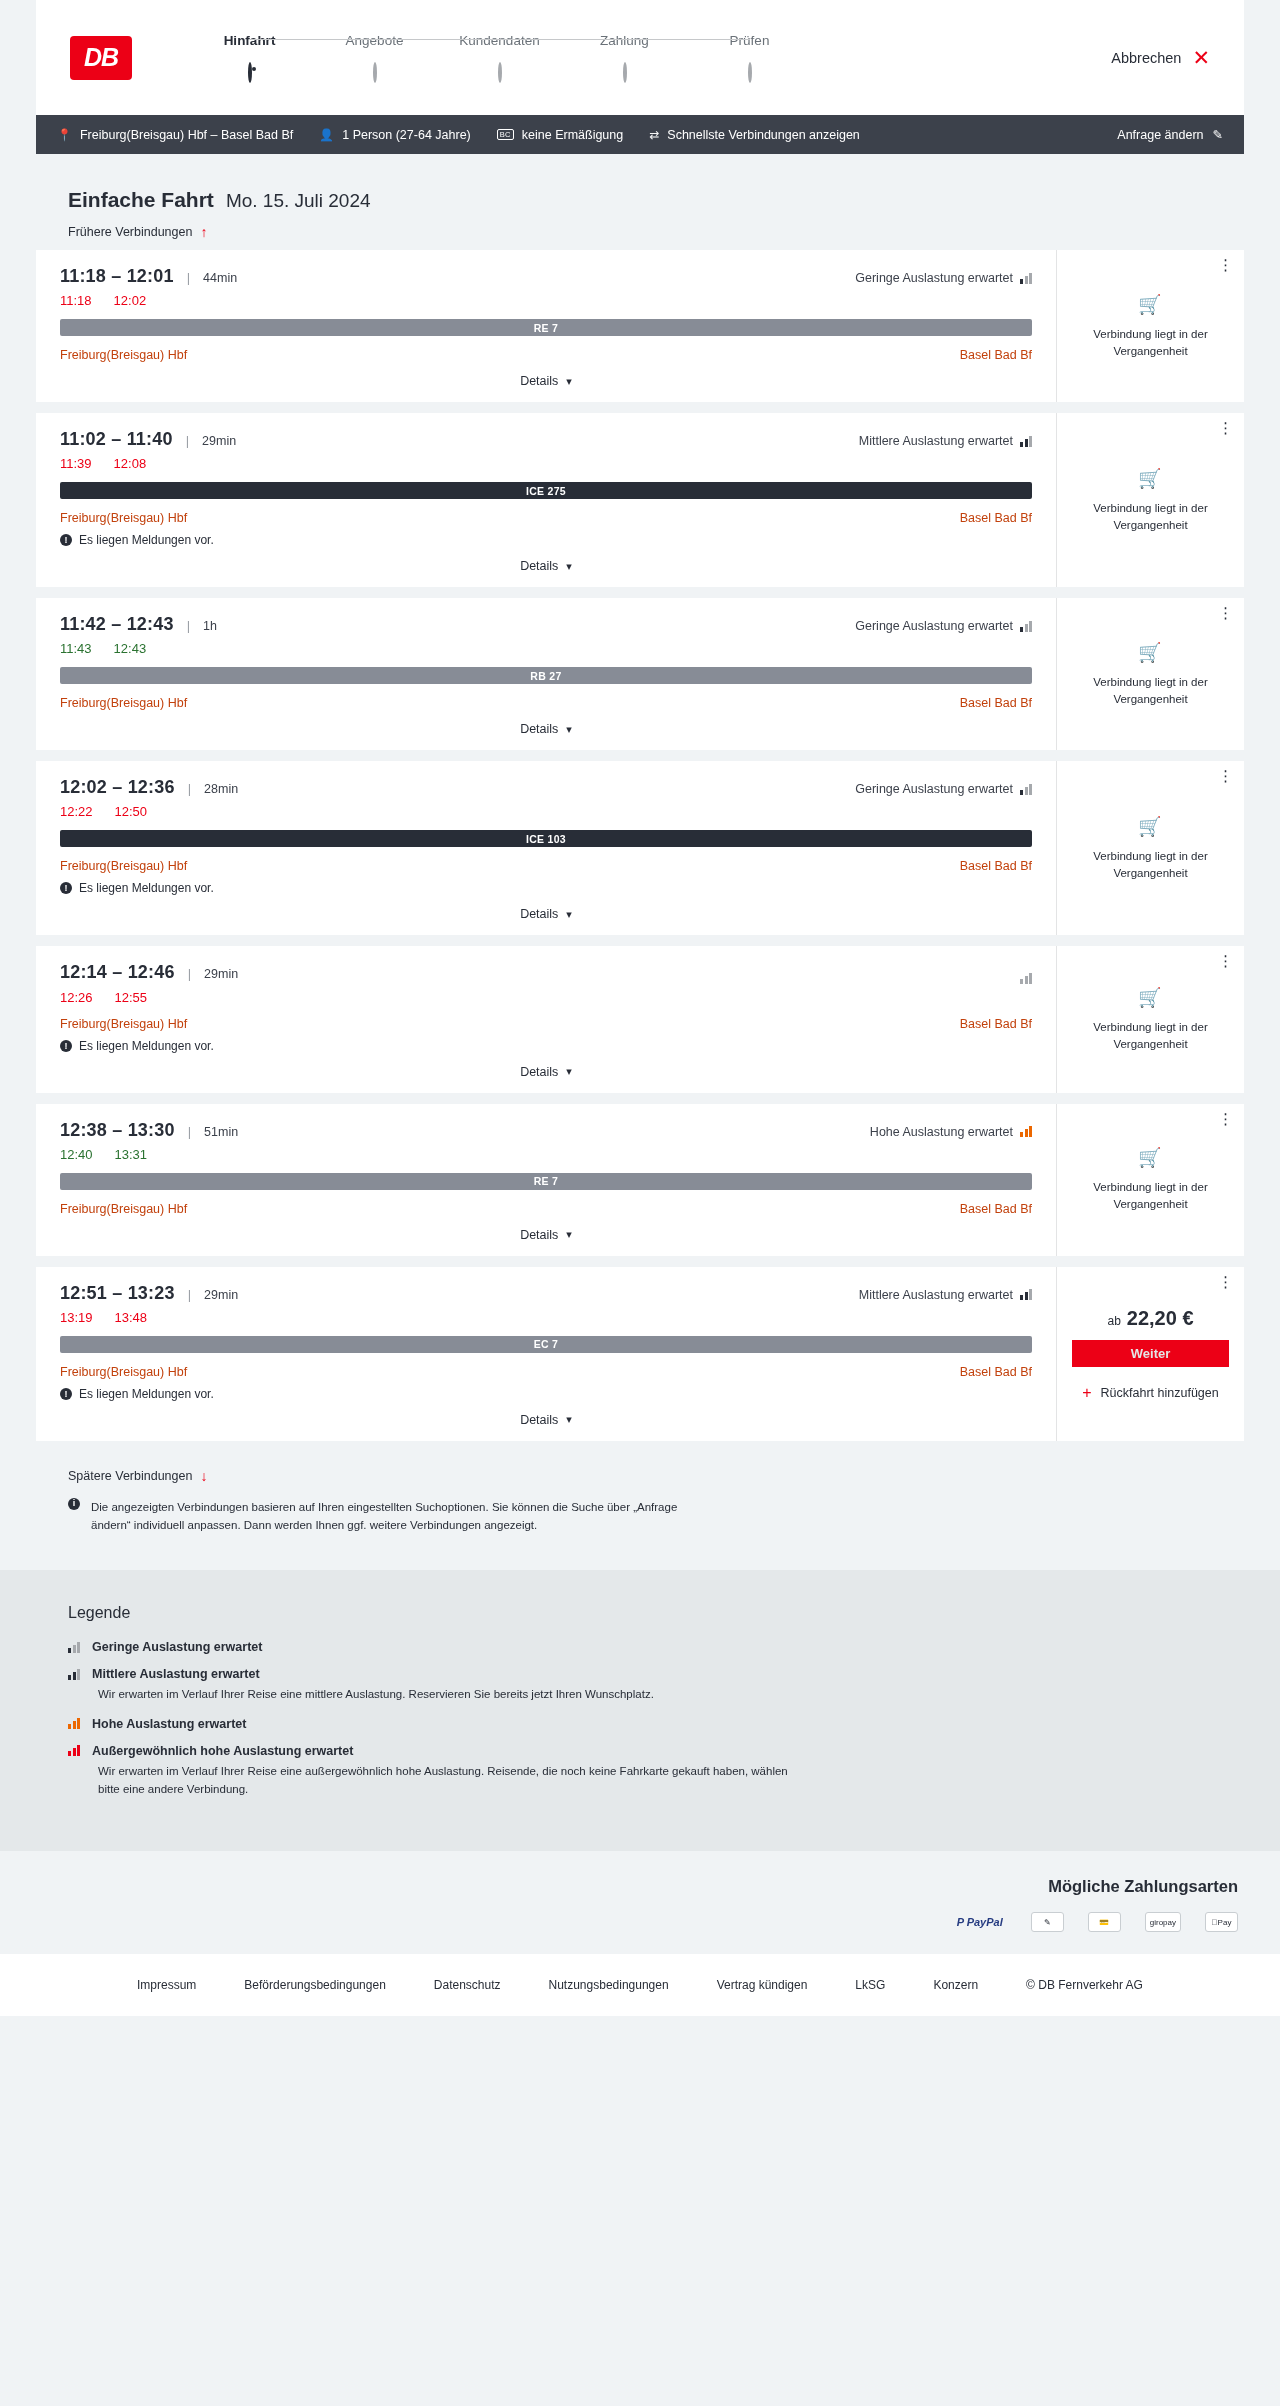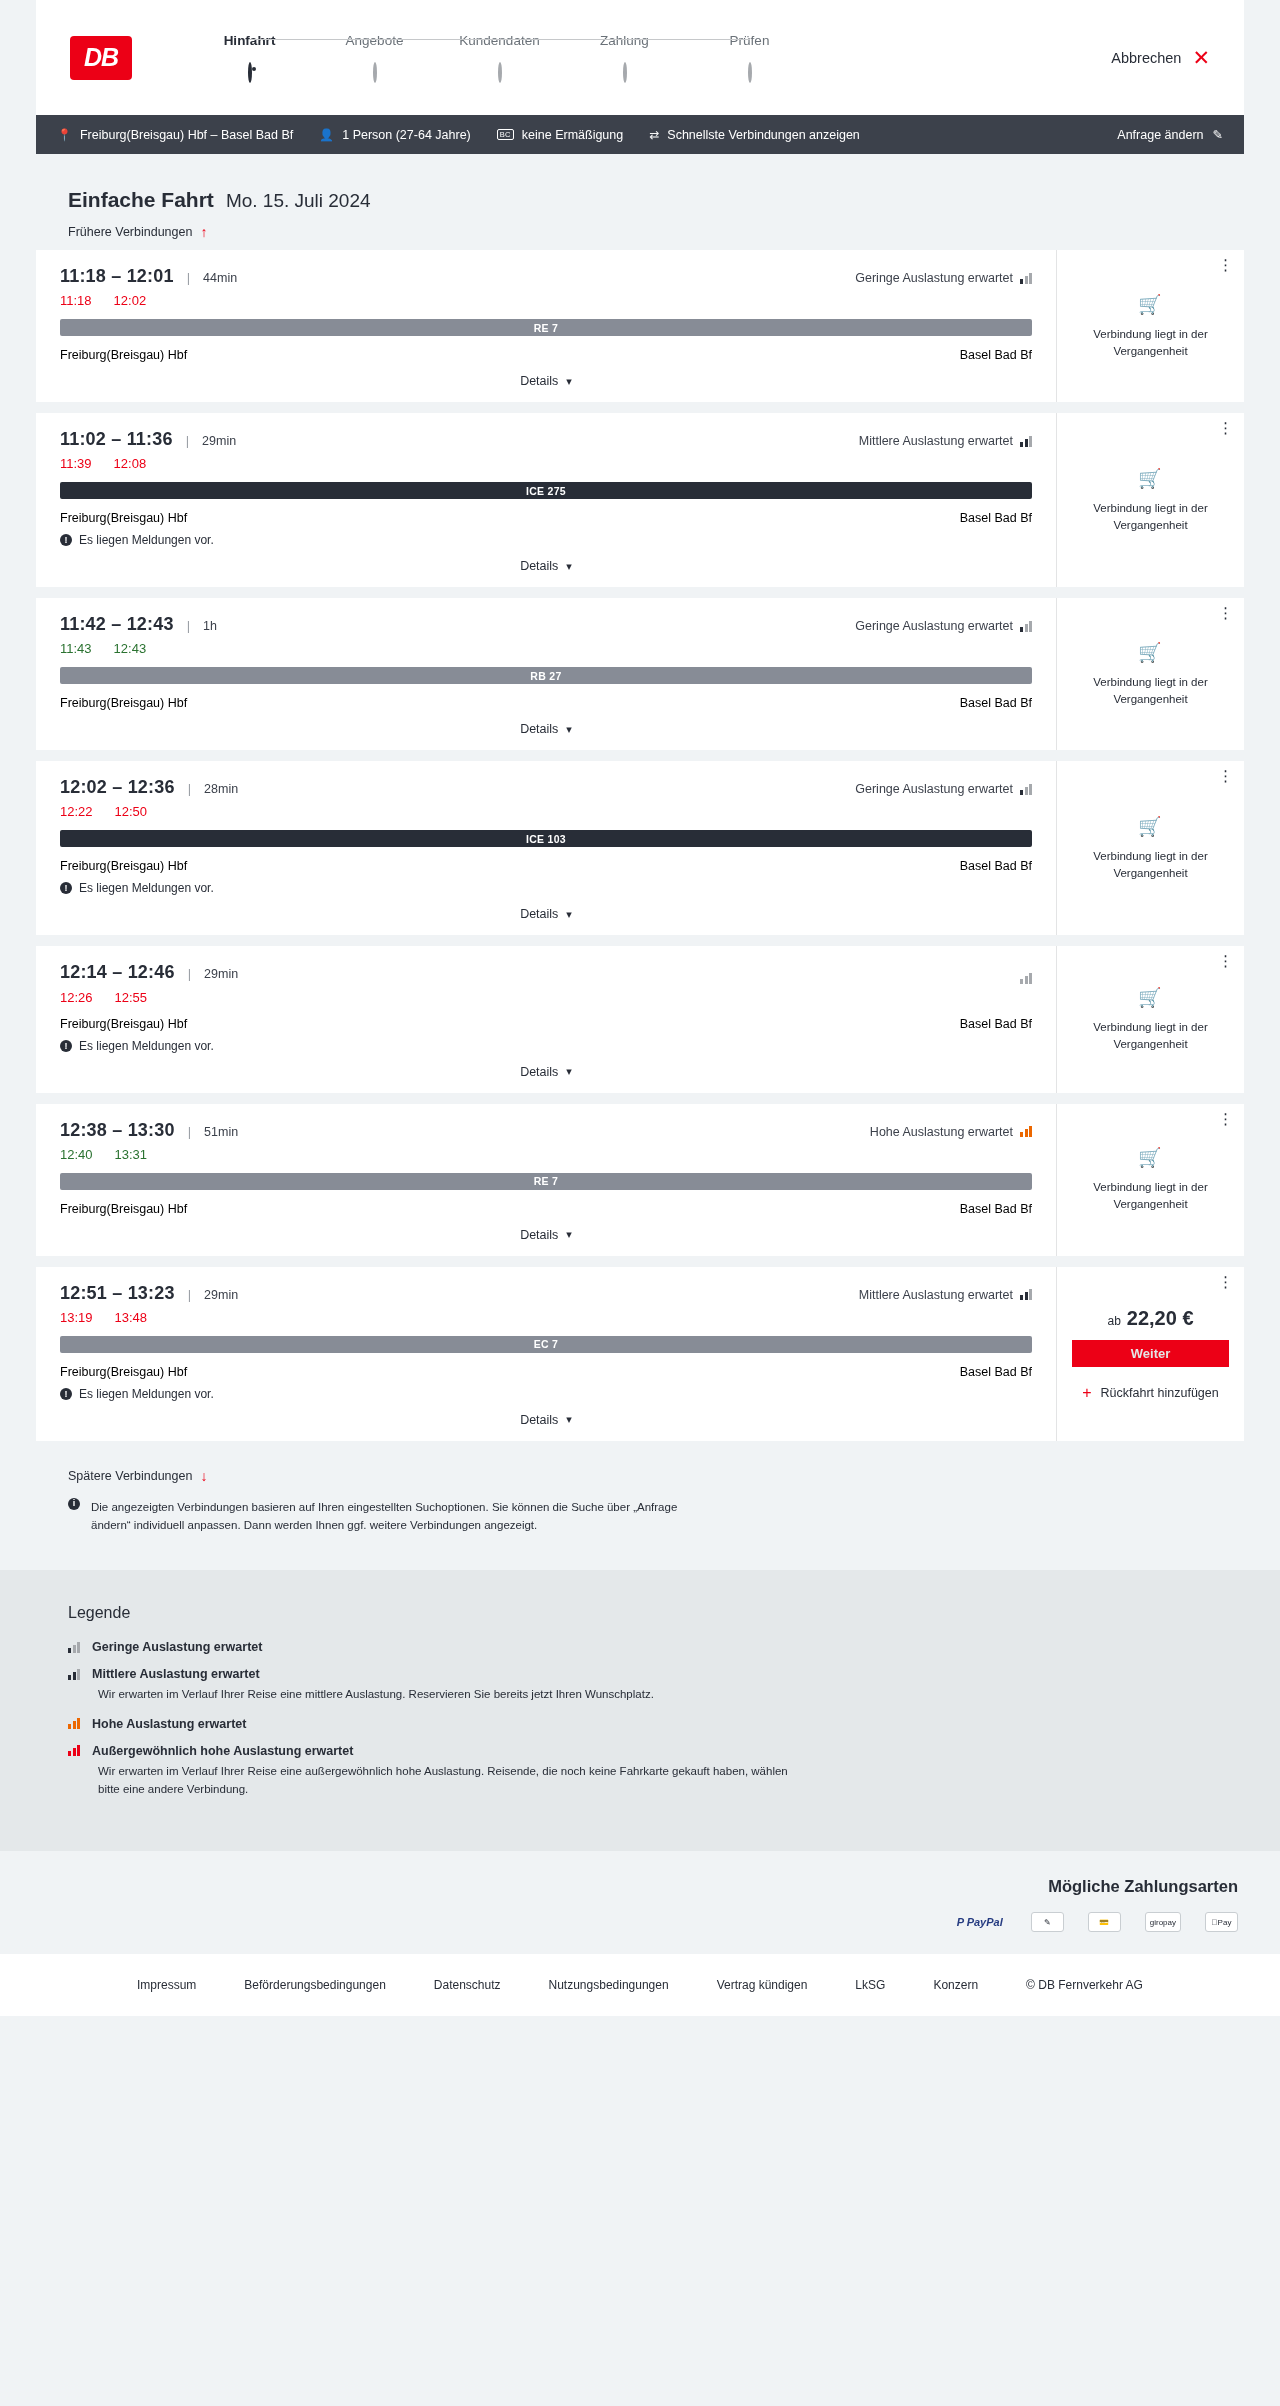--- a/index.html
+++ b/index.html
@@ -221,21 +221,21 @@
     align-items: center;
     justify-content: center;
     letter-spacing: .3px;
   }
   .train-bar.ice { background: #282d37; }
   .train-bar.reg { background: #878c96; }
   .row-stations {
     margin-top: 12px;
     display: flex;
     font-size: 12.5px;
-    color: #000000;
+    color: #c2410c;
   }
   .row-stations .to { margin-left: auto; padding-left: 35px; }
   .note {
     margin-top: 8px;
     font-size: 12px;
     display: flex;
     align-items: center;
     gap: 7px;
     color: #282d37;
   }
@@ -490,21 +490,21 @@
           </div>
           <div class="card-right">
             <span class="kebab">⋮</span>
             <span class="cart-icon">🛒</span>
             <div class="past-msg">Verbindung liegt in der Vergangenheit</div>
           </div>
         </div>
         <div class="card">
           <div class="card-left">
             <div class="row-times">
-              <span class="time-main">11:02 – 11:36</span>
+              <span class="time-main">11:02 – 11:40</span>
               <span class="divider-pipe">|</span>
               <span class="duration">29min</span>
               <span class="occupancy">
                 <span>Mittlere Auslastung erwartet</span>
                 <span class="occ-bars">
                   <i class="on lvl2"></i>
                   <i class="on lvl2"></i>
                   <i class=""></i>
                 </span>
               </span>

